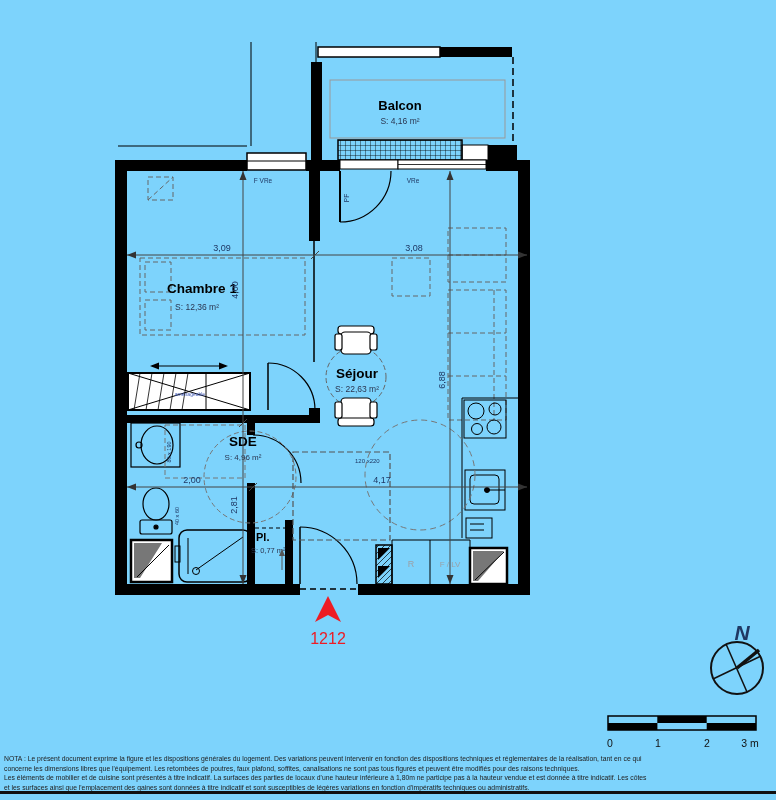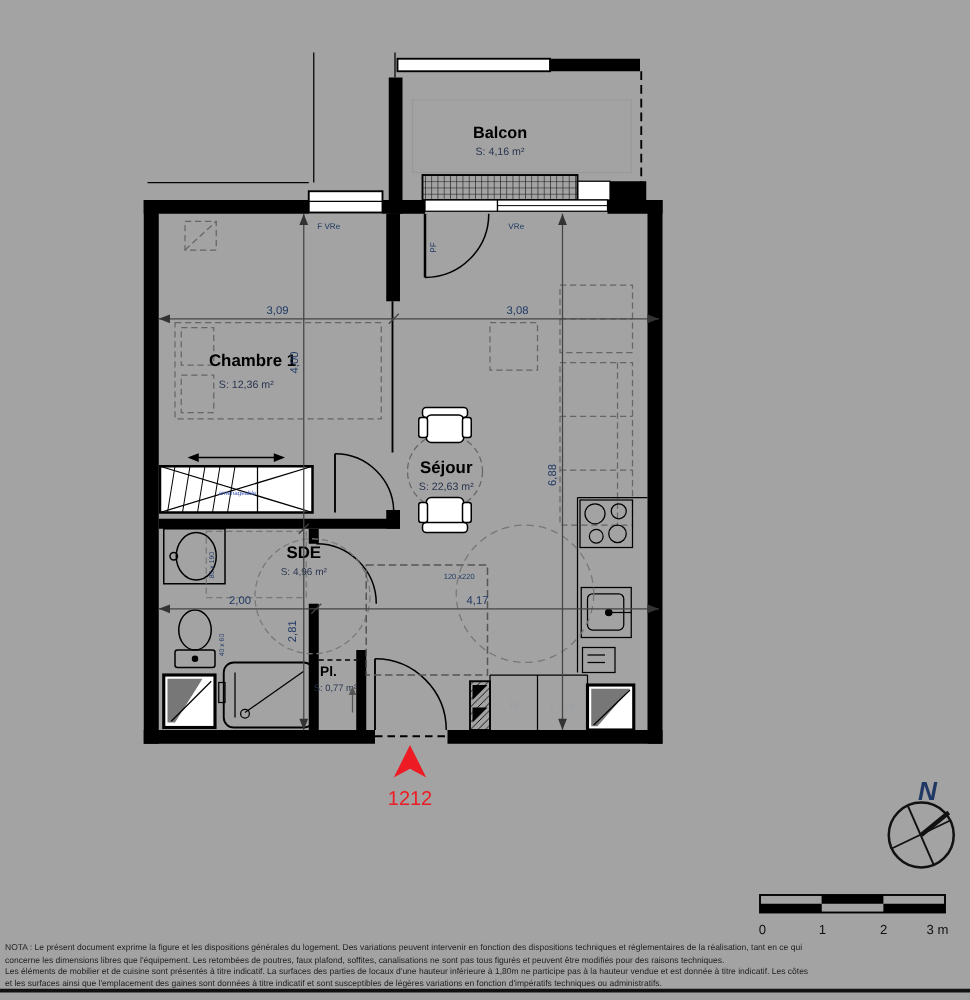--- a/index.html
+++ b/index.html
@@ -1,17 +1,17 @@
 <!DOCTYPE html>
 <html><head>
 <meta charset="utf-8">
 <style>
   html,body{margin:0;padding:0;background:#fff;}
   body{font-family:"Liberation Sans", sans-serif;}
-  #page{position:relative;width:776px;height:800px;background:#a3a3a3;overflow:hidden;}
+  #page{position:relative;width:776px;height:800px;background:#7dd3fc;overflow:hidden;}
   #plansvg{position:absolute;left:0;top:0;}
   .nota{position:absolute;left:4px;top:754px;width:770px;color:#222;
         font-size:6.8px;line-height:9.6px;white-space:nowrap;}
   .bottom-rule{position:absolute;left:0;top:791px;width:776px;height:3px;background:#111;}
   text{font-family:"Liberation Sans", sans-serif;}
   .roomname{font-weight:bold;fill:#000;}
   .area{fill:#2a3550;}
   .dim{fill:#1f3864;}
   .tiny{fill:#1f3864;}
   .gray{fill:#9aa0a6;}

